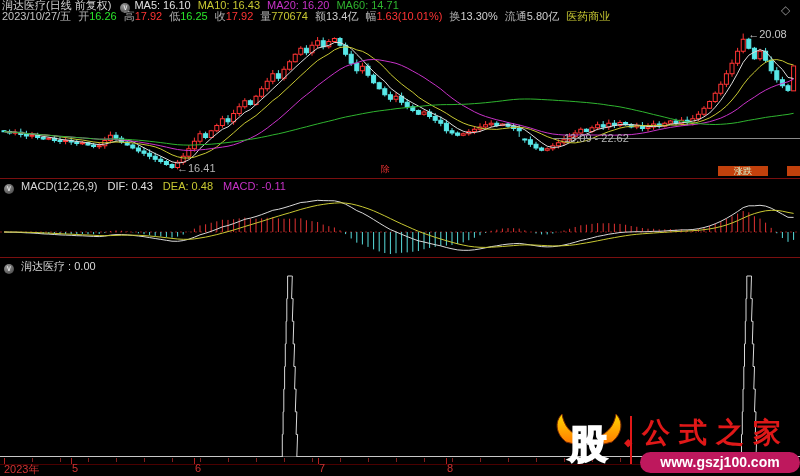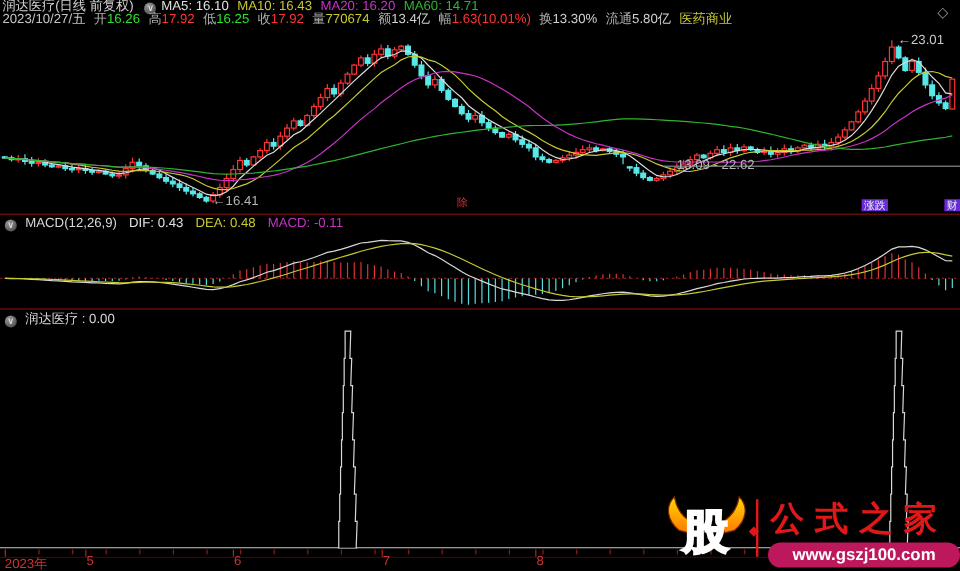--- a/index.html
+++ b/index.html
@@ -24,22 +24,22 @@
   #macd-header{top:180px;}
   #signal-header{top:260px;}
   svg{position:absolute;left:0;display:block;}
   #main-svg{top:22px;}
   #macd-svg{top:196px;}
   #signal-svg{top:258px;}
   
   .anno{position:absolute;color:#b4b4b4;font-size:11px;white-space:nowrap;z-index:4;}
   #gap-line{position:absolute;height:1px;background:#8a8a8a;z-index:3;}
   #ex-rights{position:absolute;color:#e83030;font-size:9px;z-index:4;}
-  .badge{position:absolute;font-size:9px;line-height:10px;padding:0 2px;z-index:4;
-         background:#6d28d9;color:#d8ffd8;font-family:Liberation Serif, serif;}
+  .badge{position:absolute;font-size:9px;line-height:10px;padding:0 16px;z-index:4;
+         background:#c2410c;color:#d8ffd8;font-family:Liberation Serif, serif;}
   
   #x-axis{position:absolute;left:0;top:458px;width:800px;height:18px;}
   #axis-redline{position:absolute;left:0;top:6px;width:800px;height:1px;background:#4a0000;}
   .tick{position:absolute;top:0;width:1px;background:#b02020;}
   .axis-label{position:absolute;top:4px;color:#cc3232;font-size:11px;white-space:nowrap;}
   
   #watermark{position:absolute;left:548px;top:410px;width:252px;height:66px;z-index:10;}
   #wm-bull{position:absolute;left:4px;top:2px;width:74px;height:64px;}
   #wm-horns{position:absolute;left:0;top:0;}
   #wm-gu{position:absolute;left:17px;top:12px;font-size:38px;font-weight:bold;color:#e01818;
@@ -352,21 +352,21 @@
       <line x1="793.5999999999999" y1="43.94999999999997" x2="793.5999999999999" y2="69" stroke="#ff3434" stroke-width="1"></line>
       <rect x="791.5999999999999" y="43.94999999999997" width="4" height="24.9" fill="#000" stroke="#ff3434" stroke-width="1"></rect>
       <polyline points="4.0,109.5 9.6,110.2 15.2,110.2 20.8,110.8 26.4,111.5 32.0,112.2 37.6,113.1 43.2,114.4 48.8,115.2 54.4,116.1 60.0,117.3 65.6,117.9 71.2,118.5 76.8,119.5 82.4,120.0 88.0,120.8 93.6,121.9 99.2,122.7 104.8,122.1 110.4,120.6 116.0,119.3 121.6,118.4 127.2,118.2 132.8,119.7 138.4,122.8 144.0,125.8 149.6,128.7 155.2,131.6 160.8,134.2 166.4,136.9 172.0,139.8 177.6,141.0 183.2,140.4 188.8,137.8 194.4,133.2 200.0,126.5 205.6,121.5 211.2,116.4 216.8,111.7 222.4,107.3 228.0,104.9 233.6,100.1 239.2,95.3 244.8,90.3 250.4,87.5 256.0,82.4 261.6,77.4 267.2,72.3 272.8,66.9 278.4,61.7 284.0,56.2 289.6,50.8 295.2,45.4 300.8,40.3 306.4,35.3 312.0,30.4 317.6,26.2 323.2,24.7 328.8,23.4 334.4,20.5 340.0,20.6 345.6,23.2 351.2,26.5 356.8,32.4 362.4,37.9 368.0,44.0 373.6,49.7 379.2,54.8 384.8,59.5 390.4,66.1 396.0,70.3 401.6,74.2 407.2,77.8 412.8,81.0 418.4,84.0 424.0,87.2 429.6,90.0 435.2,92.7 440.8,95.3 446.4,98.5 452.0,102.8 457.6,106.5 463.2,109.2 468.8,110.9 474.4,110.5 480.0,109.4 485.6,107.3 491.2,105.1 496.8,104.0 502.4,102.9 508.0,102.8 513.6,103.5 519.2,105.0 524.8,107.8 530.4,111.9 536.0,116.3 541.6,120.6 547.2,124.2 552.8,125.4 558.4,125.1 564.0,123.4 569.6,120.7 575.2,117.6 580.8,114.3 586.4,112.1 592.0,109.7 597.6,107.3 603.2,106.1 608.8,104.9 614.4,103.6 620.0,102.6 625.6,102.6 631.2,102.6 636.8,103.0 642.4,103.6 648.0,104.6 653.6,104.4 659.2,104.3 664.8,103.8 670.4,102.3 676.0,101.5 681.6,100.8 687.2,100.0 692.8,99.1 698.4,97.8 704.0,94.8 709.6,91.0 715.2,85.2 720.8,78.3 726.4,70.2 732.0,61.2 737.6,51.2 743.2,40.3 748.8,33.2 754.4,30.1 760.0,27.7 765.6,29.6 771.2,35.8 776.8,42.2 782.4,47.5 788.0,55.4 793.6,56.5 " fill="none" stroke="#dcdcdc" stroke-width="1"></polyline>
       <polyline points="4.0,109.5 9.6,110.2 15.2,110.2 20.8,110.8 26.4,111.5 32.0,111.8 37.6,112.3 43.2,112.9 48.8,113.3 54.4,113.8 60.0,114.8 65.6,115.5 71.2,116.5 76.8,117.4 82.4,118.0 88.0,119.0 93.6,119.9 99.2,120.6 104.8,120.8 110.4,120.3 116.0,120.0 121.6,120.2 127.2,120.5 132.8,120.9 138.4,121.7 144.0,122.6 149.6,123.5 155.2,124.9 160.8,127.0 166.4,129.9 172.0,132.8 177.6,134.8 183.2,136.0 188.8,136.0 194.4,135.1 200.0,133.1 205.6,131.2 211.2,128.4 216.8,124.8 222.4,120.2 228.0,115.6 233.6,110.8 239.2,105.8 244.8,101.0 250.4,97.4 256.0,93.6 261.6,88.7 267.2,83.8 272.8,78.6 278.4,74.5 284.0,69.3 289.6,64.1 295.2,58.9 300.8,53.6 306.4,48.5 312.0,43.3 317.6,38.5 323.2,35.1 328.8,31.9 334.4,27.9 340.0,25.5 345.6,24.8 351.2,25.6 356.8,27.9 362.4,29.3 368.0,32.3 373.6,36.4 379.2,40.6 384.8,46.0 390.4,52.1 396.0,57.2 401.6,62.0 407.2,66.3 412.8,70.3 418.4,75.1 424.0,78.8 429.6,82.1 435.2,85.3 440.8,88.1 446.4,91.3 452.0,95.0 457.6,98.2 463.2,101.0 468.8,103.1 474.4,104.5 480.0,106.0 485.6,106.9 491.2,107.2 496.8,107.4 502.4,106.7 508.0,106.1 513.6,105.4 519.2,105.1 524.8,105.9 530.4,107.4 536.0,109.5 541.6,112.0 547.2,114.6 552.8,116.6 558.4,118.5 564.0,119.9 569.6,120.7 575.2,120.9 580.8,119.9 586.4,118.6 592.0,116.5 597.6,114.0 603.2,111.8 608.8,109.6 614.4,107.9 620.0,106.1 625.6,104.9 631.2,104.3 636.8,104.0 642.4,103.6 648.0,103.6 653.6,103.5 659.2,103.4 664.8,103.4 670.4,103.0 676.0,103.1 681.6,102.6 687.2,102.2 692.8,101.5 698.4,100.0 704.0,98.2 709.6,95.9 715.2,92.6 720.8,88.7 726.4,84.0 732.0,78.0 737.6,71.1 743.2,62.8 748.8,55.7 754.4,50.2 760.0,44.5 765.6,40.3 771.2,38.1 776.8,37.6 782.4,38.8 788.0,41.6 793.6,43.0 " fill="none" stroke="#c8c832" stroke-width="1"></polyline>
       <polyline points="4.0,109.5 9.6,110.2 15.2,110.2 20.8,110.8 26.4,111.5 32.0,111.8 37.6,112.3 43.2,112.9 48.8,113.3 54.4,113.8 60.0,114.3 65.6,114.6 71.2,115.0 76.8,115.5 82.4,115.9 88.0,116.3 93.6,116.8 99.2,117.2 104.8,117.2 110.4,117.0 116.0,117.4 121.6,117.8 127.2,118.5 132.8,119.1 138.4,119.9 144.0,120.8 149.6,121.7 155.2,122.7 160.8,123.9 166.4,125.1 172.0,126.4 177.6,127.5 183.2,128.2 188.8,128.5 194.4,128.4 200.0,127.8 205.6,127.4 211.2,126.6 216.8,125.9 222.4,125.1 228.0,124.2 233.6,122.8 239.2,120.9 244.8,118.5 250.4,116.2 256.0,113.4 261.6,110.0 267.2,106.1 272.8,101.7 278.4,97.4 284.0,92.5 289.6,87.5 295.2,82.4 300.8,77.3 306.4,72.9 312.0,68.5 317.6,63.6 323.2,59.4 328.8,55.2 334.4,51.2 340.0,47.4 345.6,44.4 351.2,42.3 356.8,40.8 362.4,38.8 368.0,37.8 373.6,37.5 379.2,37.9 384.8,38.9 390.4,40.0 396.0,41.3 401.6,43.4 407.2,46.0 412.8,49.1 418.4,52.2 424.0,55.5 429.6,59.3 435.2,63.0 440.8,67.0 446.4,71.7 452.0,76.1 457.6,80.1 463.2,83.6 468.8,86.7 474.4,89.8 480.0,92.4 485.6,94.5 491.2,96.2 496.8,97.8 502.4,99.0 508.0,100.5 513.6,101.8 519.2,103.0 524.8,104.5 530.4,106.0 536.0,107.8 541.6,109.5 547.2,110.9 552.8,112.0 558.4,112.6 564.0,113.0 569.6,113.0 575.2,113.0 580.8,112.9 586.4,113.0 592.0,113.0 597.6,113.0 603.2,113.2 608.8,113.1 614.4,113.2 620.0,113.0 625.6,112.8 631.2,112.6 636.8,111.9 642.4,111.1 648.0,110.1 653.6,108.8 659.2,107.6 664.8,106.5 670.4,105.4 676.0,104.6 681.6,103.8 687.2,103.2 692.8,102.7 698.4,101.9 704.0,100.9 709.6,99.7 715.2,98.0 720.8,96.1 726.4,93.5 732.0,90.5 737.6,86.9 743.2,82.5 748.8,78.6 754.4,75.1 760.0,71.3 765.6,68.1 771.2,65.4 776.8,63.2 782.4,61.4 788.0,59.8 793.6,57.1 " fill="none" stroke="#c832c8" stroke-width="1"></polyline>
       <polyline points="4.0,109.5 9.6,110.2 15.2,110.2 20.8,110.8 26.4,111.5 32.0,111.8 37.6,112.3 43.2,112.9 48.8,113.3 54.4,113.8 60.0,114.3 65.6,114.6 71.2,115.0 76.8,115.5 82.4,115.9 88.0,116.3 93.6,116.8 99.2,117.2 104.8,117.2 110.4,117.0 116.0,117.0 121.6,117.1 127.2,117.4 132.8,117.8 138.4,118.2 144.0,118.7 149.6,119.3 155.2,119.9 160.8,120.6 166.4,121.3 172.0,122.1 177.6,122.7 183.2,123.0 188.8,123.1 194.4,123.0 200.0,122.7 205.6,122.5 211.2,122.2 216.8,121.7 222.4,121.1 228.0,120.5 233.6,119.8 239.2,119.0 244.8,118.1 250.4,117.3 256.0,116.4 261.6,115.3 267.2,114.2 272.8,112.9 278.4,111.8 284.0,110.5 289.6,109.1 295.2,107.7 300.8,106.2 306.4,104.8 312.0,103.3 317.6,101.9 323.2,100.5 328.8,99.2 334.4,97.8 340.0,96.3 345.6,95.0 351.2,93.9 356.8,92.8 362.4,91.7 368.0,90.7 373.6,89.7 379.2,88.9 384.8,88.2 390.4,87.5 396.0,86.7 401.6,86.1 407.2,85.5 412.8,85.0 418.4,84.5 424.0,83.9 429.6,83.4 435.2,83.0 440.8,82.7 446.4,82.6 452.0,82.6 457.6,82.4 463.2,82.3 468.8,82.0 474.4,81.6 480.0,81.2 485.6,80.7 491.2,80.1 496.8,79.5 502.4,78.8 508.0,78.1 513.6,77.5 519.2,77.1 524.8,77.0 530.4,77.0 536.0,77.2 541.6,77.5 547.2,77.8 552.8,78.1 558.4,78.5 564.0,78.8 569.6,79.2 575.2,79.6 580.8,80.1 586.4,80.5 592.0,81.1 597.6,81.7 603.2,82.4 608.8,83.3 614.4,84.0 620.0,84.9 625.6,86.0 631.2,87.2 636.8,88.5 642.4,89.7 648.0,91.1 653.6,92.5 659.2,93.8 664.8,95.2 670.4,96.6 676.0,97.9 681.6,99.0 687.2,99.9 692.8,100.7 698.4,101.5 704.0,102.1 709.6,102.4 715.2,102.5 720.8,102.3 726.4,101.9 732.0,101.3 737.6,100.5 743.2,99.4 748.8,98.3 754.4,97.4 760.0,96.4 765.6,95.4 771.2,94.6 776.8,93.9 782.4,93.1 788.0,92.4 793.6,91.3 " fill="none" stroke="#2fb42f" stroke-width="1"></polyline>
     </svg>
   <div id="gap-line" style="left: 553px; top: 138px; width: 247px;"></div>
   <span class="anno" id="gap-label" style="left: 564px; top: 131.65px;">13.09 - 22.62</span>
   <span class="anno" id="low-label" style="left: 177px; top: 162px;">←16.41</span>
-  <span class="anno" id="high-label" style="color: rgb(200, 200, 200); left: 748.2px; top: 27.55px;">←23.01</span>
+  <span class="anno" id="high-label" style="color: rgb(200, 200, 200); left: 748.2px; top: 27.55px;">←20.08</span>
   <span id="ex-rights" style="left: 380.8px; top: 163px;">除</span>
   <span class="badge" id="badge1" style="left:718px;top:166px;">涨跌</span>
   <span class="badge" id="badge2" style="left:787px;top:166px;">财</span>
 
   <div class="sep" id="sep1"></div>
 
   <div class="panel-header" id="macd-header">
     <span class="collapse-icon">∨</span>
     <span class="hfield" style="color:#d8d8d8">MACD(12,26,9)</span>
     <span class="hfield" id="dif-span" style="color: rgb(224, 224, 224);">DIF: 0.43</span>

